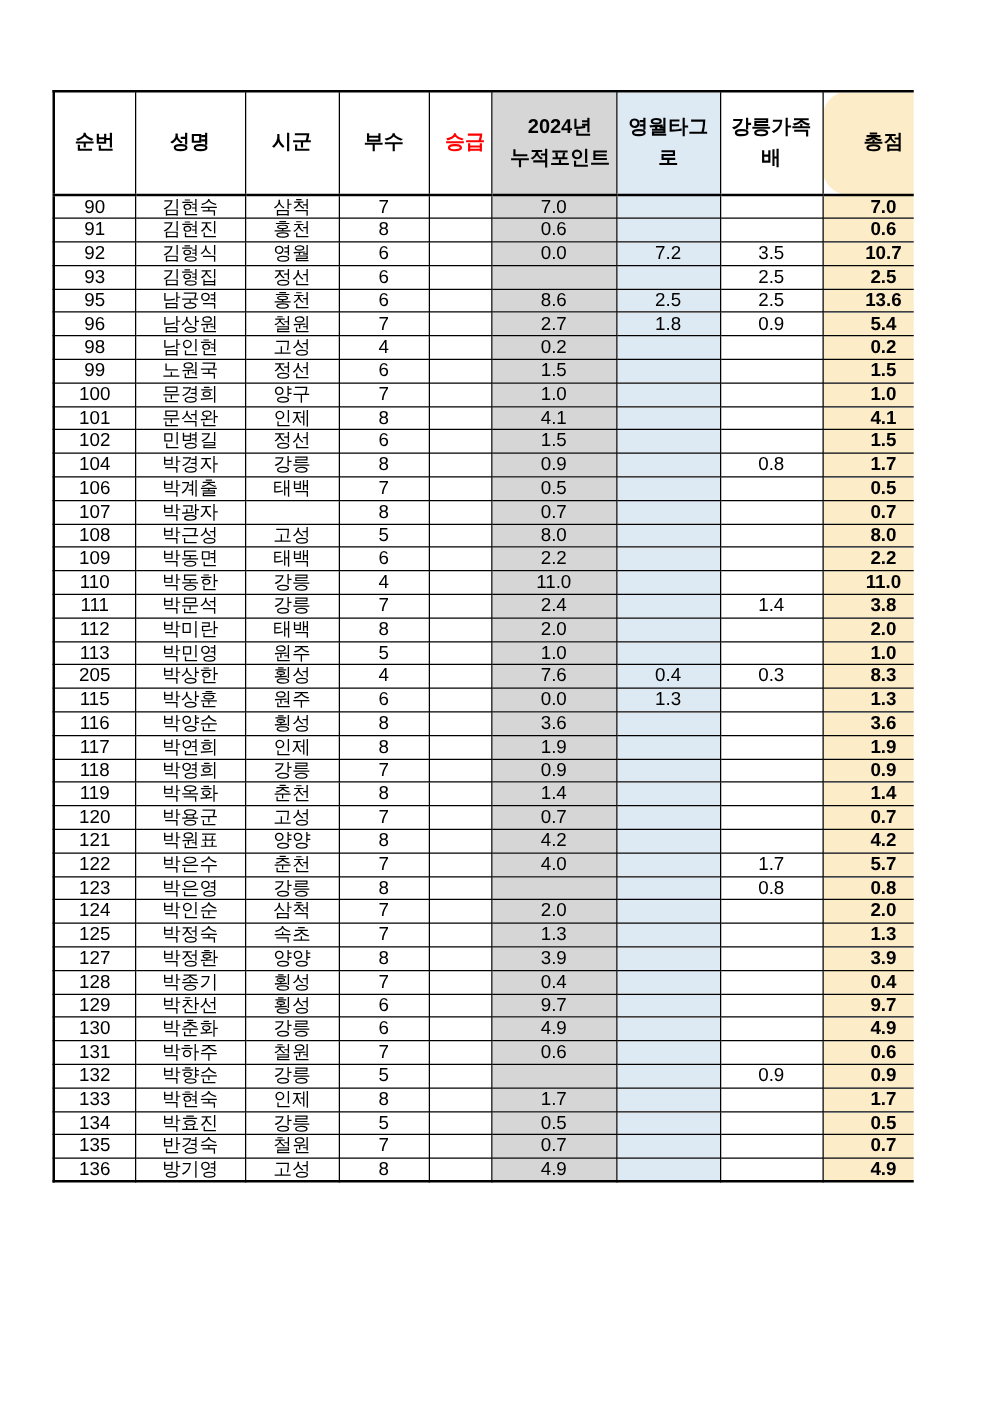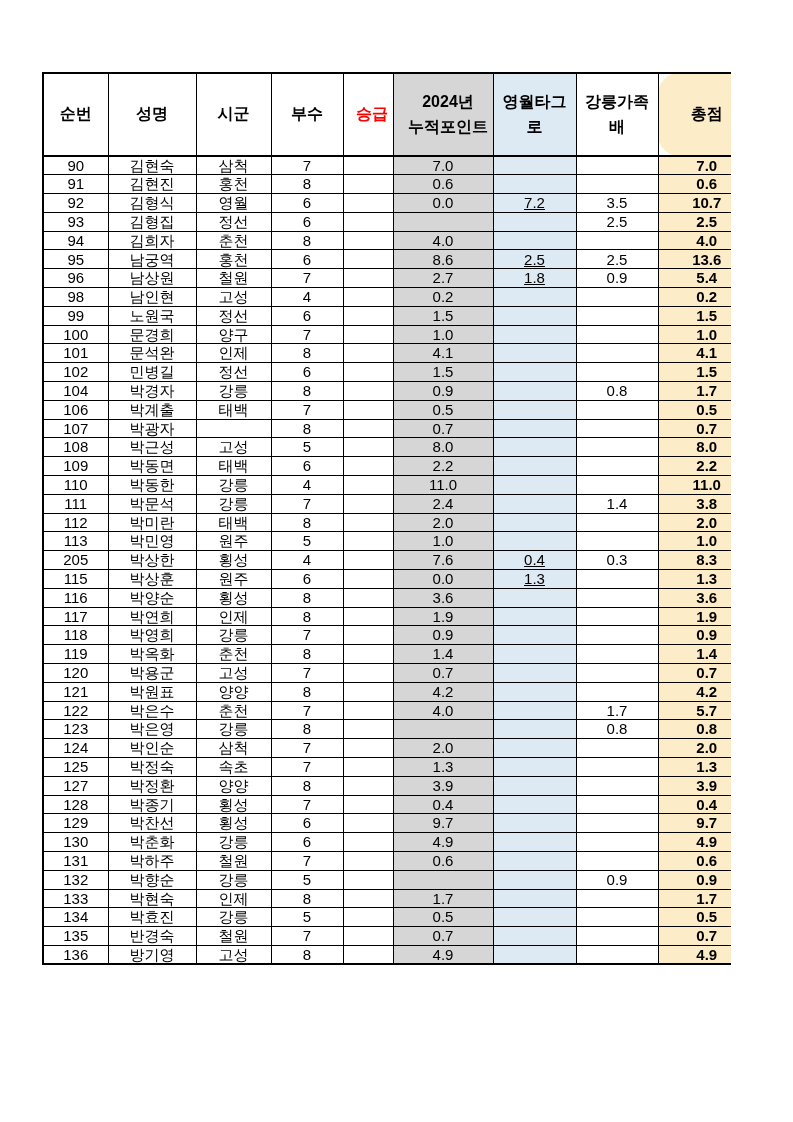--- a/index.html
+++ b/index.html
@@ -53,21 +53,21 @@
     font-size: 15px;
     line-height: 1.05;
     background: #ffffff;
   }
   
   .ranking thead th.col-grade   { color: var(--grade-red); padding-left: 10px; }
   .ranking thead th.col-points  { background: var(--col-points-bg); padding-left: 12px; }
   .ranking thead th.col-yeongwol{ background: var(--col-yeongwol-bg); }
   .ranking thead th.col-total   { background: var(--col-total-bg); border-radius: 21px; }
   .ranking tbody td.col-points  { background: var(--col-points-bg); }
-  .ranking tbody td.col-yeongwol{ background: var(--col-yeongwol-bg); text-decoration: underline; }
+  .ranking tbody td.col-yeongwol{ background: var(--col-yeongwol-bg); }
   .ranking tbody td.col-total   { background: var(--col-total-bg); font-weight: bold; }
 </style>
 </head>
 <body>
 
 <div class="page">
   <table class="ranking">
     <colgroup>
       <col style="width:65px">
       <col style="width:88px">
@@ -134,31 +134,20 @@
           <td class="col-name">김형집</td>
           <td class="col-region">정선</td>
           <td class="col-busu">6</td>
           <td class="col-grade"></td>
           <td class="col-points"></td>
           <td class="col-yeongwol"></td>
           <td class="col-gangneung">2.5</td>
           <td class="col-total">2.5</td>
         </tr>
         <tr>
-          <td class="col-rank">94</td>
-          <td class="col-name">김희자</td>
-          <td class="col-region">춘천</td>
-          <td class="col-busu">8</td>
-          <td class="col-grade"></td>
-          <td class="col-points">4.0</td>
-          <td class="col-yeongwol"></td>
-          <td class="col-gangneung"></td>
-          <td class="col-total">4.0</td>
-        </tr>
-        <tr>
           <td class="col-rank">95</td>
           <td class="col-name">남궁역</td>
           <td class="col-region">홍천</td>
           <td class="col-busu">6</td>
           <td class="col-grade"></td>
           <td class="col-points">8.6</td>
           <td class="col-yeongwol">2.5</td>
           <td class="col-gangneung">2.5</td>
           <td class="col-total">13.6</td>
         </tr>

